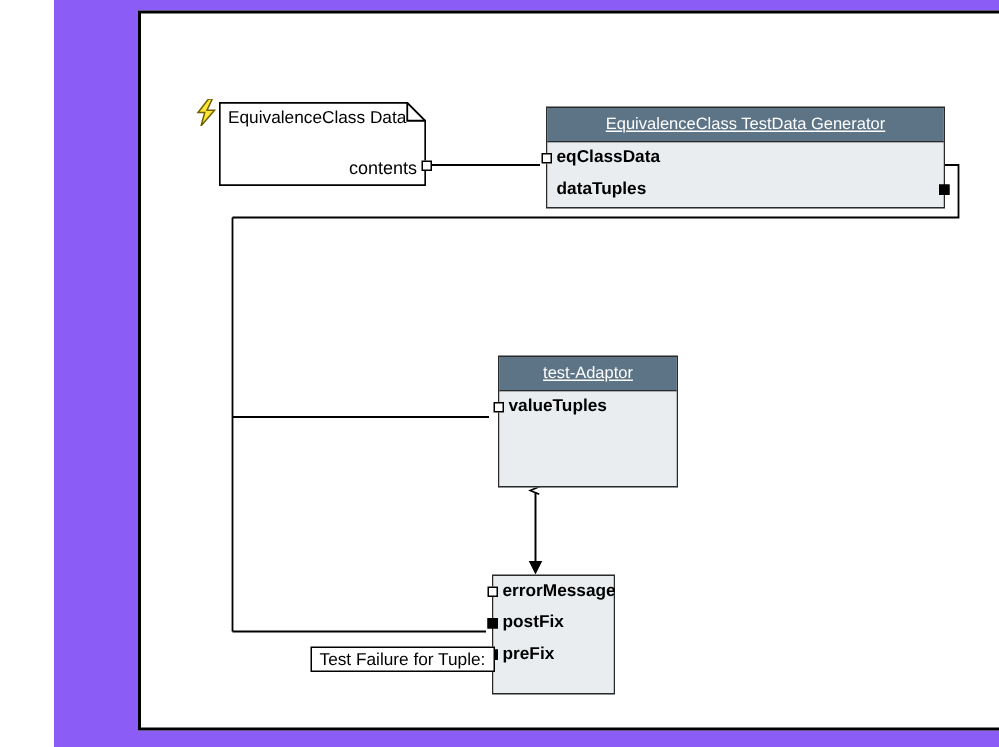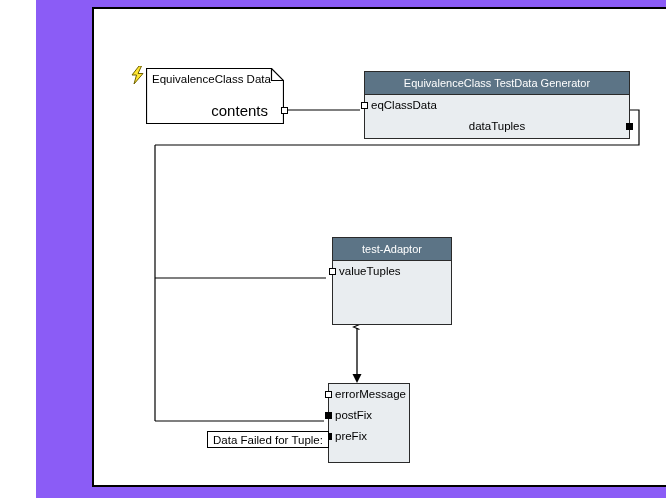--- a/index.html
+++ b/index.html
@@ -54,35 +54,37 @@
   .node-header {
     height: 22px;
     line-height: 22px;
     text-align: center;
     color: #ffffff;
     font-size: 11px;
     background: #5c7486;
     border-bottom: 1px solid #2a2a2a;
     white-space: nowrap;
     overflow: hidden;
+    text-decoration: underline;
   }
   .node-body {
     position: relative;
     background: #e9edf0;
   }
   .port-row {
     position: relative;
     height: 21px;
     line-height: 21px;
     font-size: 11.5px;
     color: #000000;
     padding: 0 6px;
     white-space: nowrap;
-  }
-  .port-row.out { text-align: center; }
+    font-weight: bold;
+  }
+  .port-row.out { text-align: left; }
   .port-row.in  { text-align: left; }
 
   
   .port {
     position: absolute;
     width: 7px;
     height: 7px;
     box-sizing: border-box;
     top: 7px;
   }
@@ -106,23 +108,23 @@
   #note-eqdata .note-title {
     position: absolute;
     left: 6px;
     top: 5px;
     font-size: 11.5px;
     color: #000000;
     white-space: nowrap;
   }
   #note-eqdata .note-port-label {
     position: absolute;
-    right: 16px;
+    right: 6px;
     bottom: 5px;
-    font-size: 15px;
+    font-size: 12px;
     color: #000000;
     white-space: nowrap;
   }
   #note-eqdata .note-port {
     position: absolute;
     right: -4px;
     bottom: 10px;
     width: 7px;
     height: 7px;
     box-sizing: border-box;
@@ -240,15 +242,15 @@
         <span class="port filled left"></span>
         <span>postFix</span>
       </div>
       <div class="port-row in">
         <span class="port filled left"></span>
         <span>preFix</span>
       </div>
     </div>
   </div>
 
-  <div id="literal-tuple">Data Failed for Tuple:</div>
+  <div id="literal-tuple">Test Failure for Tuple:</div>
 
 </div>
 
 </body></html>

